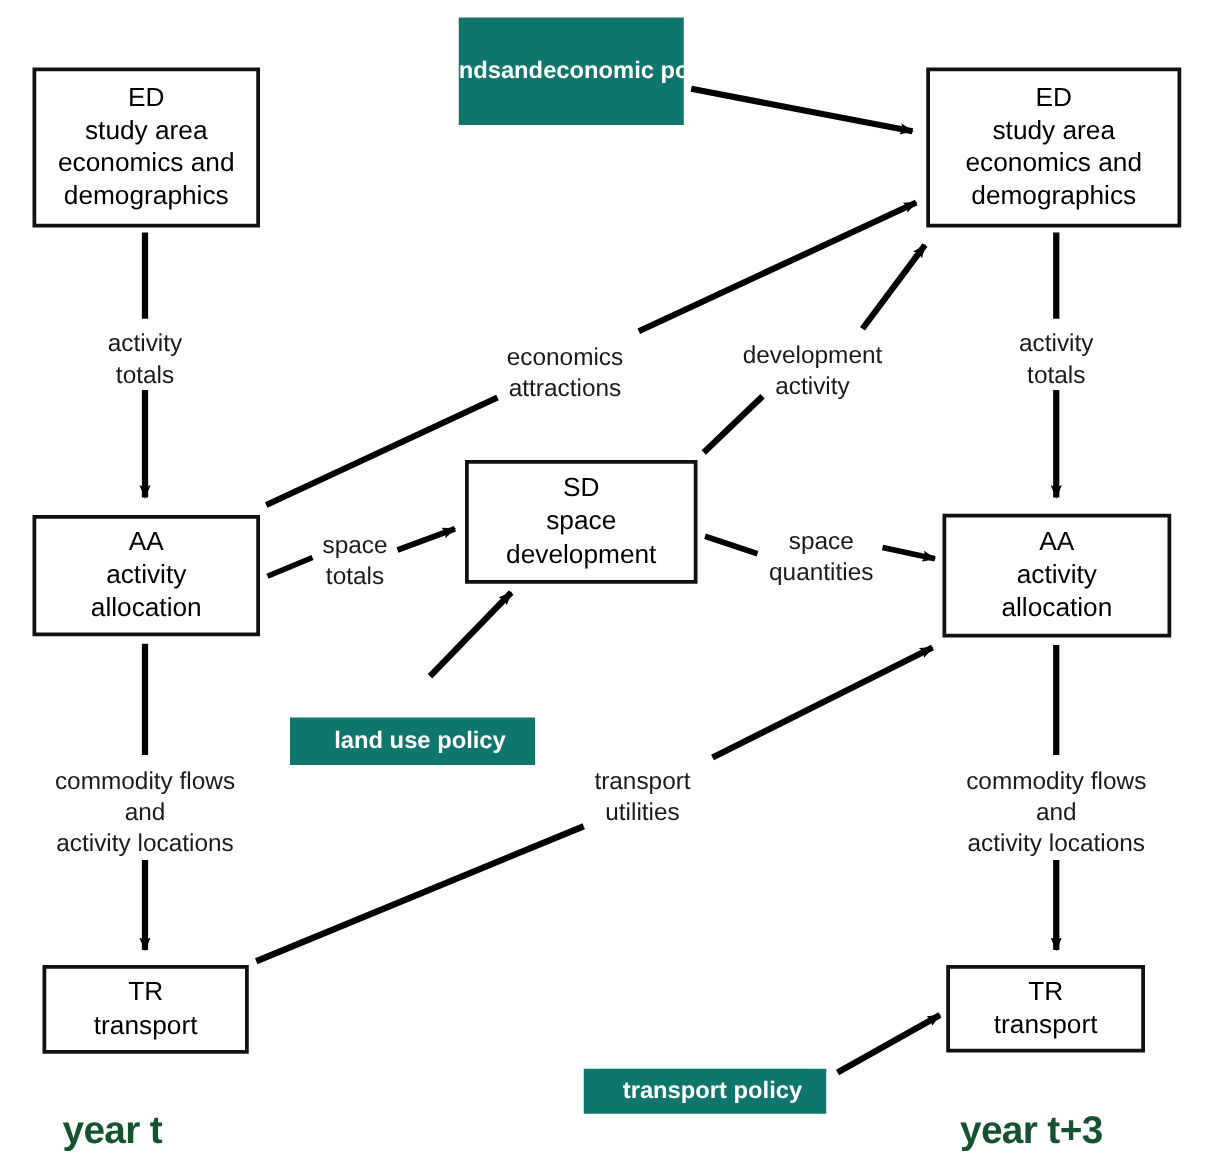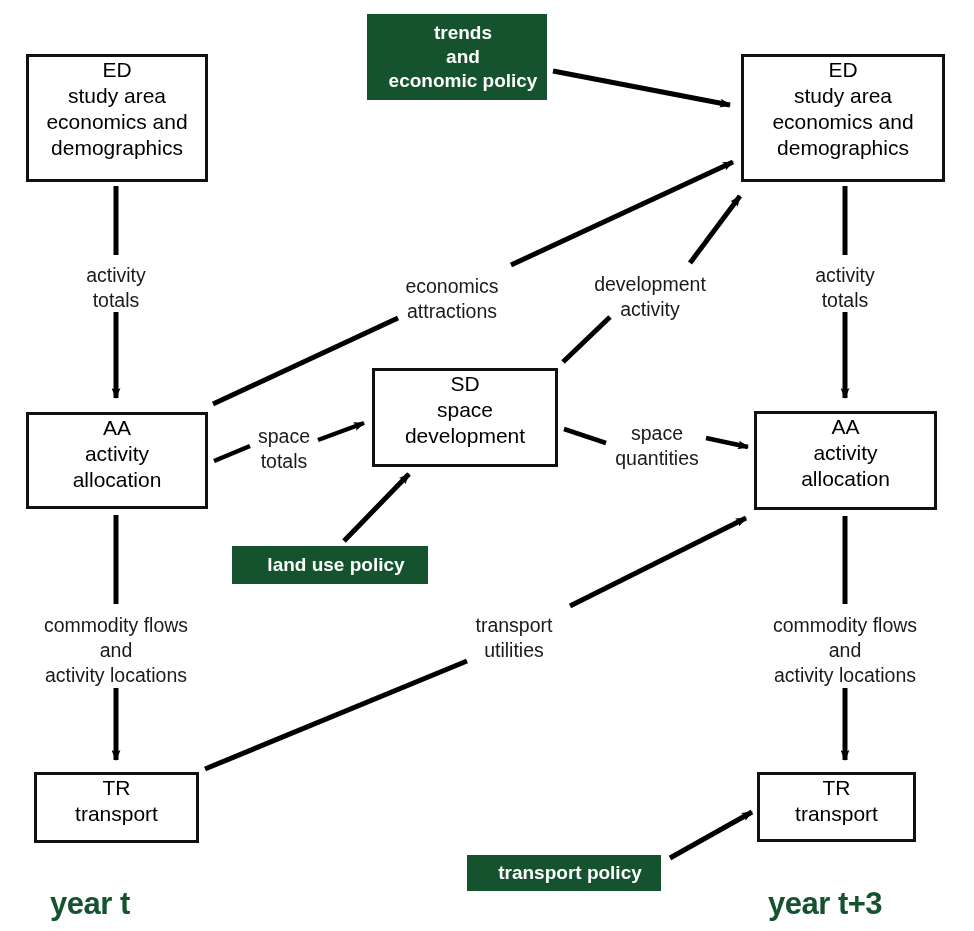--- a/index.html
+++ b/index.html
@@ -23,36 +23,37 @@
     pointer-events: none;
   }
   .node-box {
     position: absolute;
     box-sizing: border-box;
     border: 3px solid #111111;
     background: #ffffff;
     display: flex;
     flex-direction: column;
     align-items: center;
+    justify-content: center;
     text-align: center;
     font-size: 21px;
     line-height: 1.24;
     color: #000000;
   }
   .node-box .ln { display: block; white-space: nowrap; }
   .policy-box {
     position: absolute;
     box-sizing: border-box;
-    background: #14532d;
+    background: #0f766e;
     color: #ffffff;
     font-weight: bold;
     font-size: 19px;
     line-height: 1.26;
     display: flex;
-    flex-direction: column;
+    flex-direction: row;
     align-items: center;
     justify-content: center;
     text-align: center;
     padding-left: 12px;
   }
   .policy-box .ln { display: block; white-space: nowrap; }
   .edge-label {
     position: absolute;
     font-size: 19.5px;
     line-height: 1.28;
@@ -181,21 +182,21 @@
     <span class="ln">TR</span>
     <span class="ln">transport</span>
   </div>
 
   <div class="policy-box" style="left:367px; top:14px; width:180px; height:86px;">
     <span class="ln">trends</span>
     <span class="ln">and</span>
     <span class="ln">economic policy</span>
   </div>
 
-  <div class="policy-box" style="left:232px; top:546px; width:196px; height:38px;">
+  <div class="policy-box" style="left:232px; top:574px; width:196px; height:38px;">
     <span class="ln">land use policy</span>
   </div>
 
   <div class="policy-box" style="left:467px; top:855px; width:194px; height:36px;">
     <span class="ln">transport policy</span>
   </div>
 
   <div class="edge-label" style="left:16px; top:263px; width:200px;">
     <span class="ln">activity</span>
     <span class="ln">totals</span>

